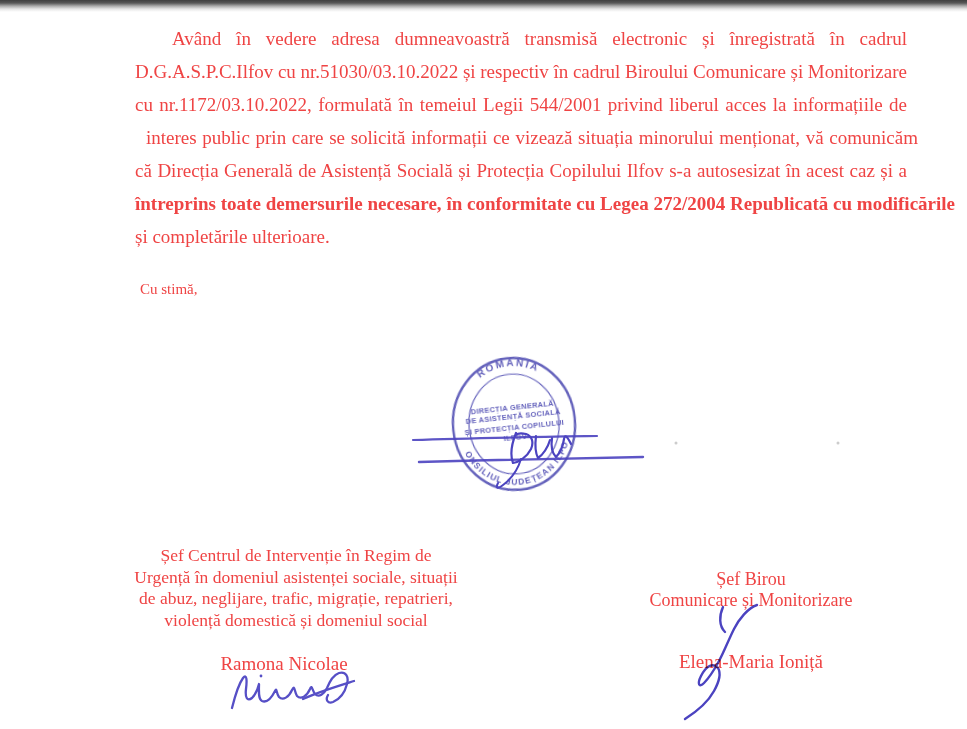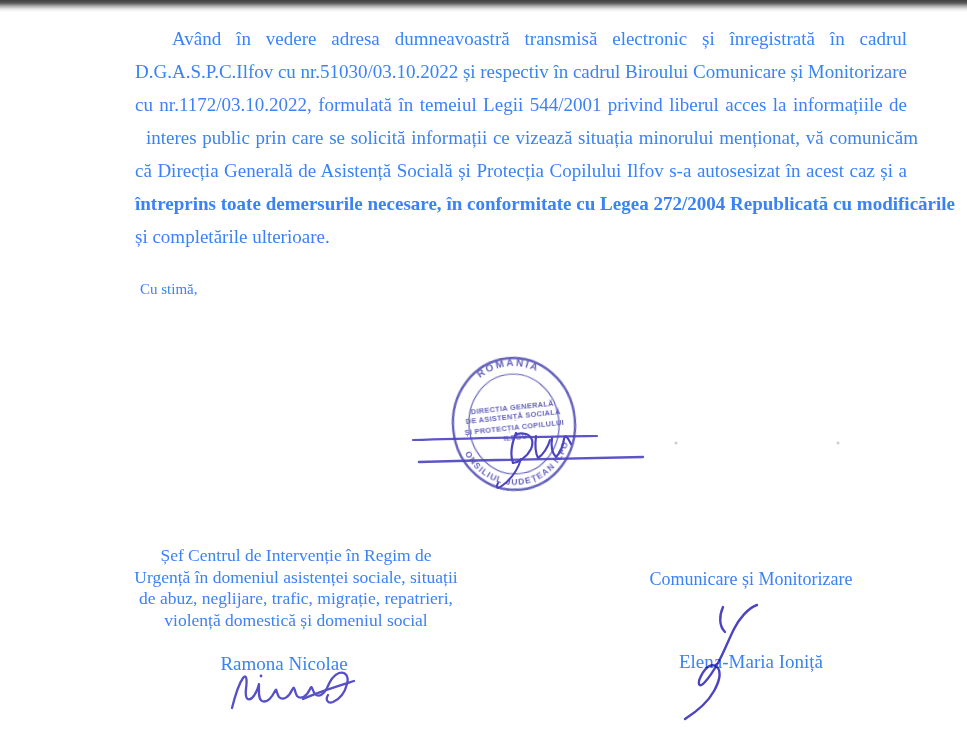--- a/index.html
+++ b/index.html
@@ -2,21 +2,21 @@
 <html><head>
 <meta charset="utf-8">
 <style>
   html,body{margin:0;padding:0;background:#ffffff;}
   .page{
     position:relative;
     width:967px;height:729px;
     background:#ffffff;
     overflow:hidden;
     font-family:"Liberation Serif", serif;
-    color:#3b82f6;
+    color:#ef4444;
   }
   .scan-top-edge{
     position:absolute;left:0;top:0;width:967px;height:12px;
     background:linear-gradient(180deg,#3f3f3f 0px,#585858 3px,#a9a9a9 6px,#e6e6e6 9px,#ffffff 12px);
   }
   .paragraph{
     position:absolute;left:135px;top:22px;width:772px;
     font-size:19px;line-height:33px;
   }
   .pline{white-space:nowrap;height:33px;}
@@ -87,20 +87,21 @@
 
   <div class="signer-left-title">
     <div>Șef Centrul de Intervenție în Regim de</div>
     <div>Urgență în domeniul asistenței sociale, situații</div>
     <div>de abuz, neglijare, trafic, migrație, repatrieri,</div>
     <div>violență domestică și domeniul social</div>
   </div>
   <div class="signer-left-name">Ramona Nicolae</div>
 
   <div class="signer-right-title">
+    <div>Șef Birou</div>
     <div>Comunicare și Monitorizare</div>
   </div>
   <div class="signer-right-name">Elena-Maria Ioniță</div>
 
   <svg class="ink-overlay" viewBox="0 0 967 729" xmlns="http://www.w3.org/2000/svg">
     <defs>
       <path id="topArc" d="M 462.3 404.2 A 55 58 0 0 1 565.7 404.2" fill="none"></path>
       <path id="botArc" d="M 461.0 445.0 A 56 59 0 0 0 567.0 445.0" fill="none"></path>
       <filter id="inkblur" x="-20%" y="-20%" width="140%" height="140%">
         <feGaussianBlur stdDeviation="0.35"></feGaussianBlur>

